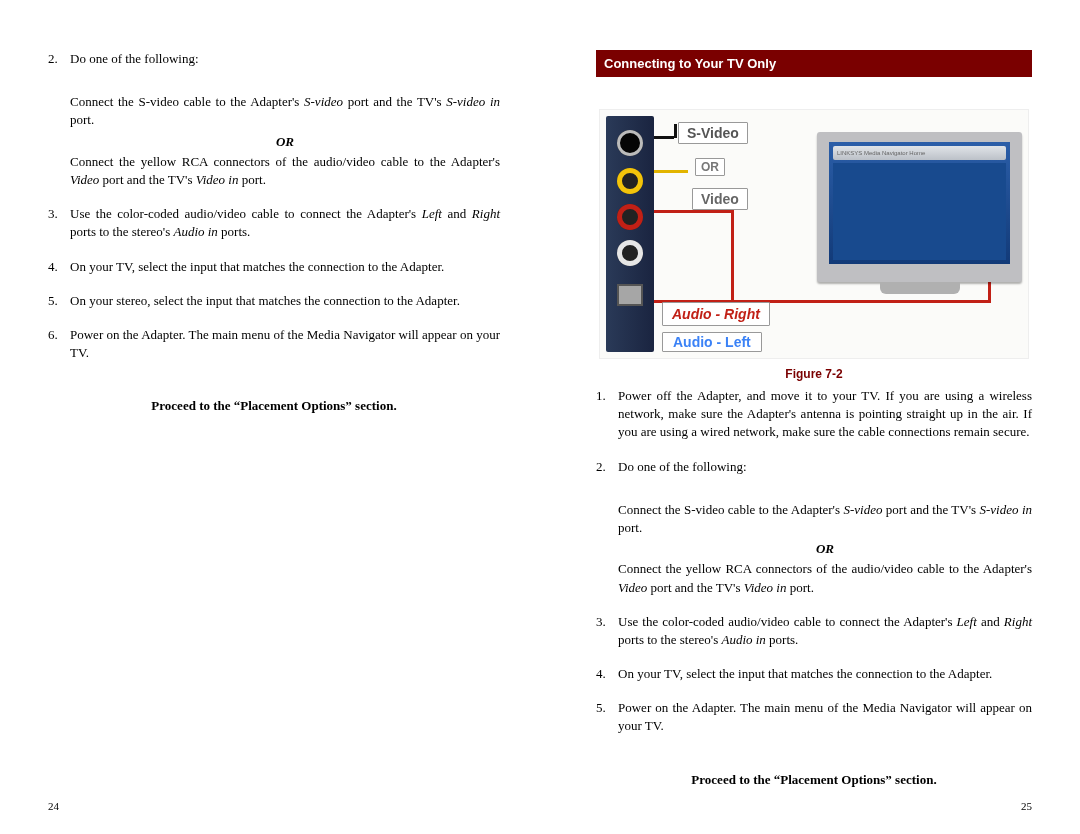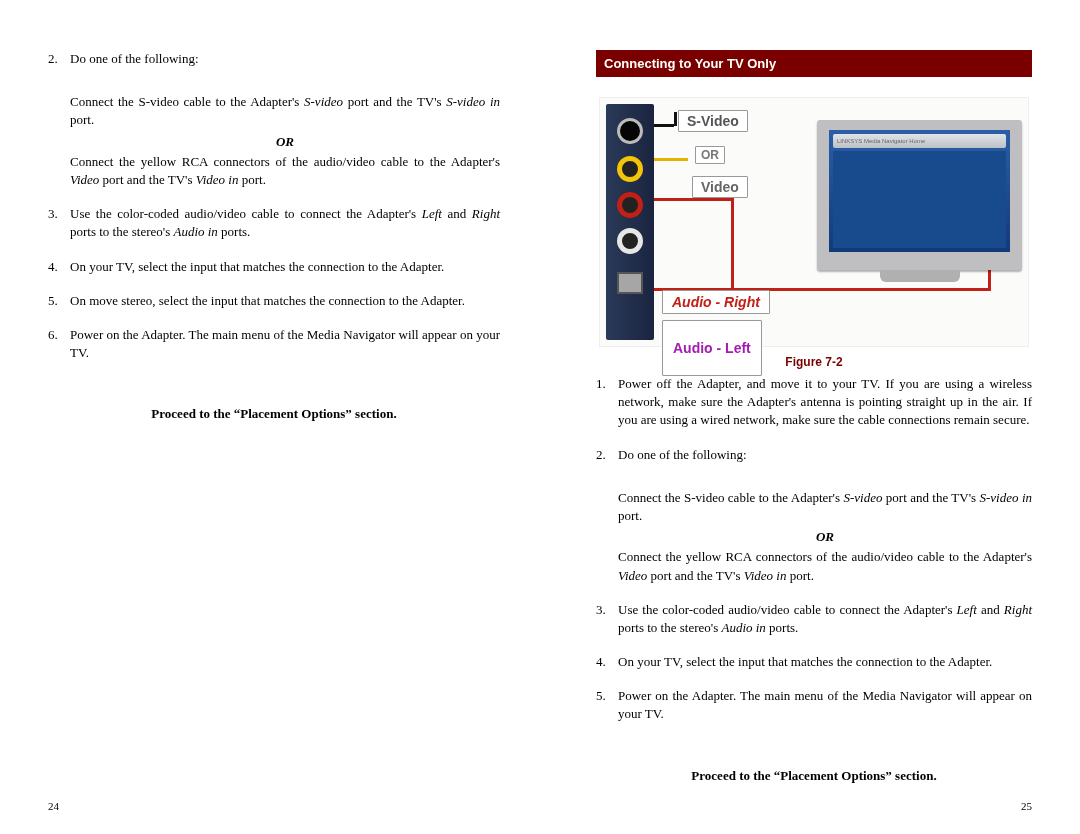--- a/index.html
+++ b/index.html
@@ -23,21 +23,21 @@
   }
   .page-left { padding-right: 40px; padding-left: 48px; }
   .page-right { padding-left: 56px; padding-right: 48px; }
   .heading-bar {
     background: #7a0000;
     color: #fff;
     font-family: Arial, Helvetica, sans-serif;
     font-weight: bold;
     font-size: 13px;
     padding: 6px 8px;
-    margin-bottom: 20px;
+    margin-bottom: 32px;
   }
   ol.steps {
     list-style: none;
     padding: 0;
   }
   ol.steps > li {
     display: flex;
     margin-bottom: 16px;
     line-height: 1.4;
   }
@@ -51,21 +51,21 @@
   .or {
     text-align: center;
     font-style: italic;
     font-weight: bold;
     margin: 3px 0 2px 0;
   }
   .proceed {
     text-align: center;
     font-weight: bold;
     font-family: Georgia, "Times New Roman", serif;
-    margin-top: 28px;
+    margin-top: 20px;
   }
   .page-num {
     position: absolute;
     bottom: 22px;
     font-size: 11px;
     text-align: center;
   }
   .page-num.left { left: 48px; }
   .page-num.right { right: 48px; }
   em, .it { font-style: italic; }
@@ -157,21 +157,21 @@
     font-family: Arial, sans-serif;
     font-weight: bold;
     padding: 2px 8px;
     font-size: 14px;
     border-radius: 1px;
   }
   .label-box.svideo { left:78px; top:12px; color:#555; }
   .label-box.orbox  { left:95px; top:48px; font-size:12px; padding:1px 5px; }
   .label-box.video  { left:92px; top:78px; color:#666; }
   .label-box.aright { left:62px; top:192px; color:#c12016; padding:3px 9px;font-style:italic; }
-  .label-box.aleft  { left:62px; top:222px; color:#a21caf; padding:19px 10px; }
+  .label-box.aleft  { left:62px; top:222px; color:#3b82f6; padding:1px 10px; }
   .wire { position:absolute; background:none; }
   .wire.red1 { border-top:3px solid #c12016; left:54px; top:100px; width:80px; height:0; }
   .wire.red1b { border-left:3px solid #c12016; left:131px; top:100px; width:0; height:90px; }
   .wire.red1c { border-top:3px solid #c12016; left:54px; top:190px; width:77px; height:0; }
   .wire.blk1 { border-top:3px solid #111; left:54px; top:26px; width:20px; height:0;}
   .wire.blk1v { border-left:3px solid #111; left:74px; top:14px; width:0; height:14px;}
   .wire.yel1 { border-top:3px solid #e2b400; left:54px; top:60px; width:34px; height:0;}
   .wire.red-tv { border-top:3px solid #c12016; left:131px; top:190px; width:260px; height:0;}
   .wire.red-tvu { border-left:3px solid #c12016; left:388px; top:100px; width:0; height:92px;}
   .wire.red-tvt { border-top:3px solid #c12016; left:320px; top:100px; width:70px; height:0;}
@@ -199,21 +199,21 @@
       <span class="body">
         <span>Use the color-coded audio/video cable to connect the Adapter's </span><em>Left</em><span> and </span><em>Right</em><span> ports to the stereo's </span><em>Audio in</em><span> ports.</span>
       </span>
     </li>
     <li>
       <span class="num">4.</span>
       <span class="body">On your TV, select the input that matches the connection to the Adapter.</span>
     </li>
     <li>
       <span class="num">5.</span>
-      <span class="body">On move stereo, select the input that matches the connection to the Adapter.</span>
+      <span class="body">On your stereo, select the input that matches the connection to the Adapter.</span>
     </li>
     <li>
       <span class="num">6.</span>
       <span class="body">Power on the Adapter. The main menu of the Media Navigator will appear on your TV.</span>
     </li>
   </ol>
   <div class="proceed">Proceed to the “Placement Options” section.</div>
   <div class="page-num left">24</div>
 </div>
 

